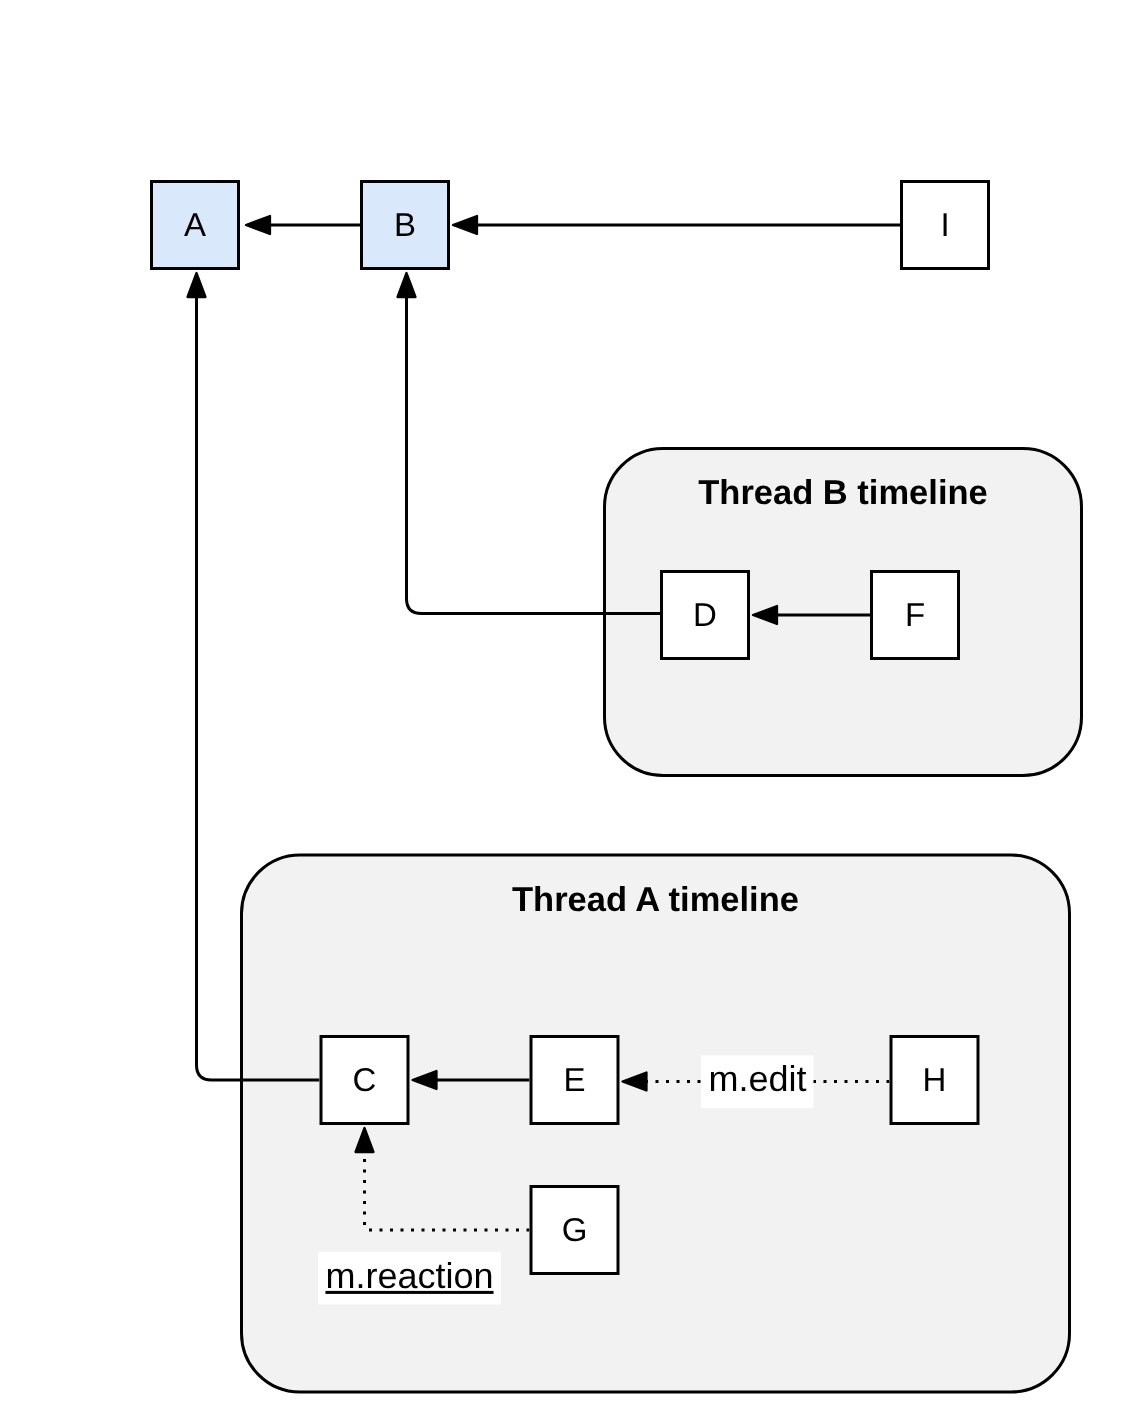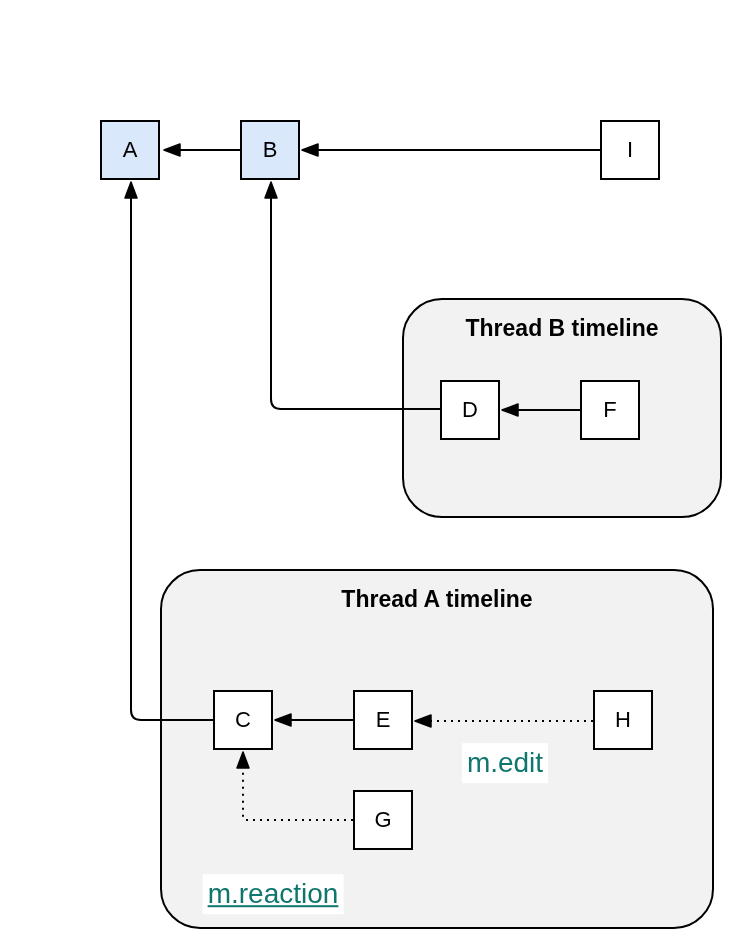--- a/index.html
+++ b/index.html
@@ -50,27 +50,26 @@
     color: #000000;
     z-index: 3;
   }
   .node--highlight {
     background: #dae8fc;
   }
   .edge-label {
     position: absolute;
     transform: translate(-50%, -50%);
     background: #ffffff;
-    color: #0f766e;
-    font-size: 28px;
+    color: #000000;
+    font-size: 24px;
     line-height: 1.2;
     padding: 3px 5px;
     white-space: nowrap;
     z-index: 3;
-    margin-top: 42px;
   }
 </style>
 </head>
 <body>
 
 <div class="canvas">
 
 
   <div class="container-box" style="left:380px; top:298px; width:320px; height:220px;margin-left:22px;">
     <div class="container-title">Thread B timeline</div>

